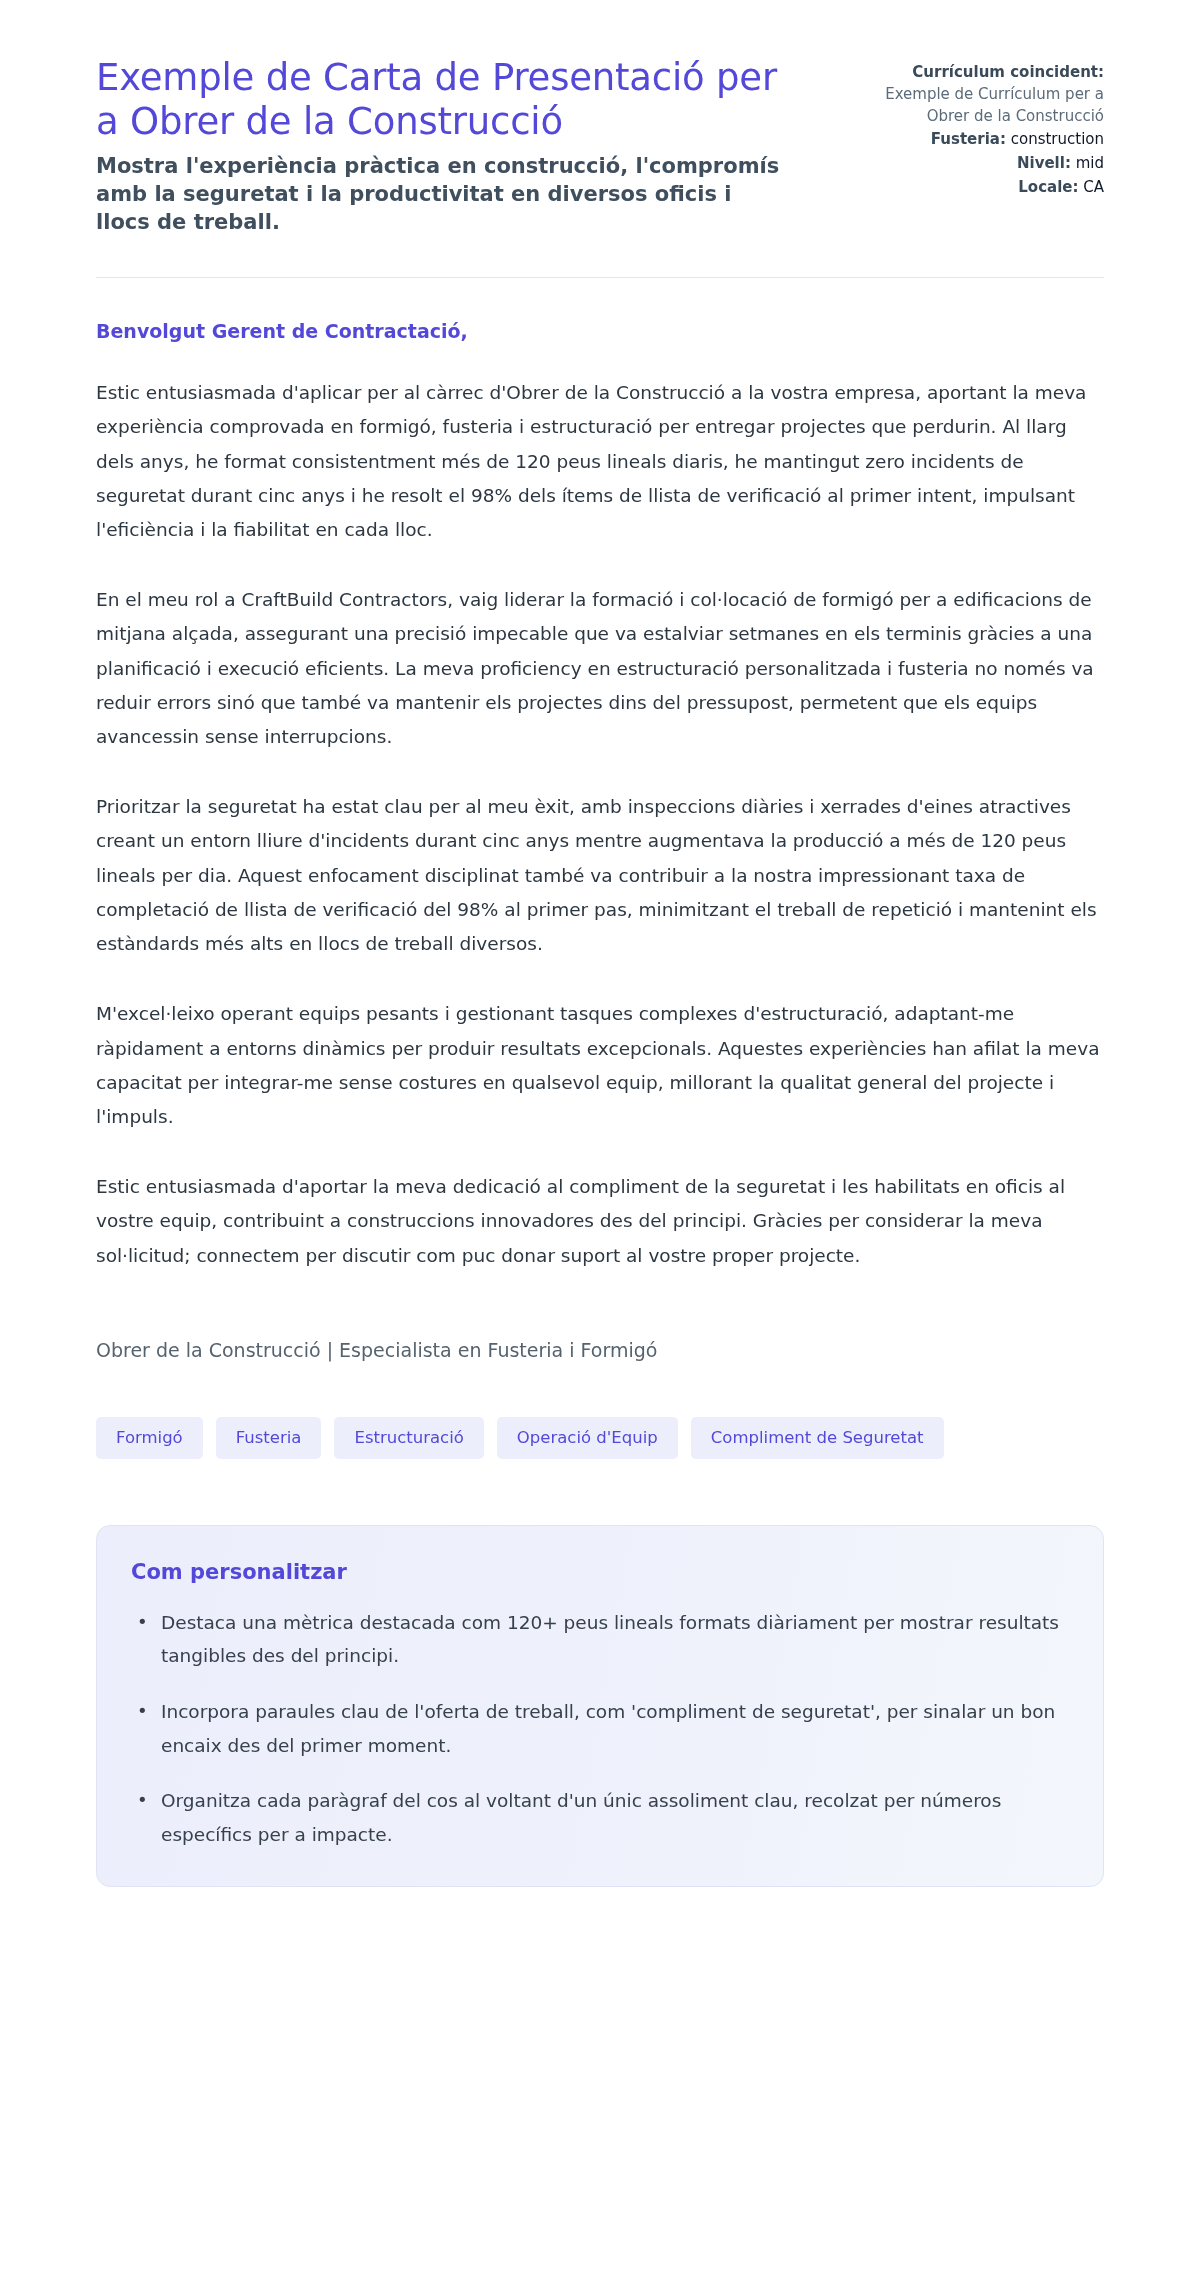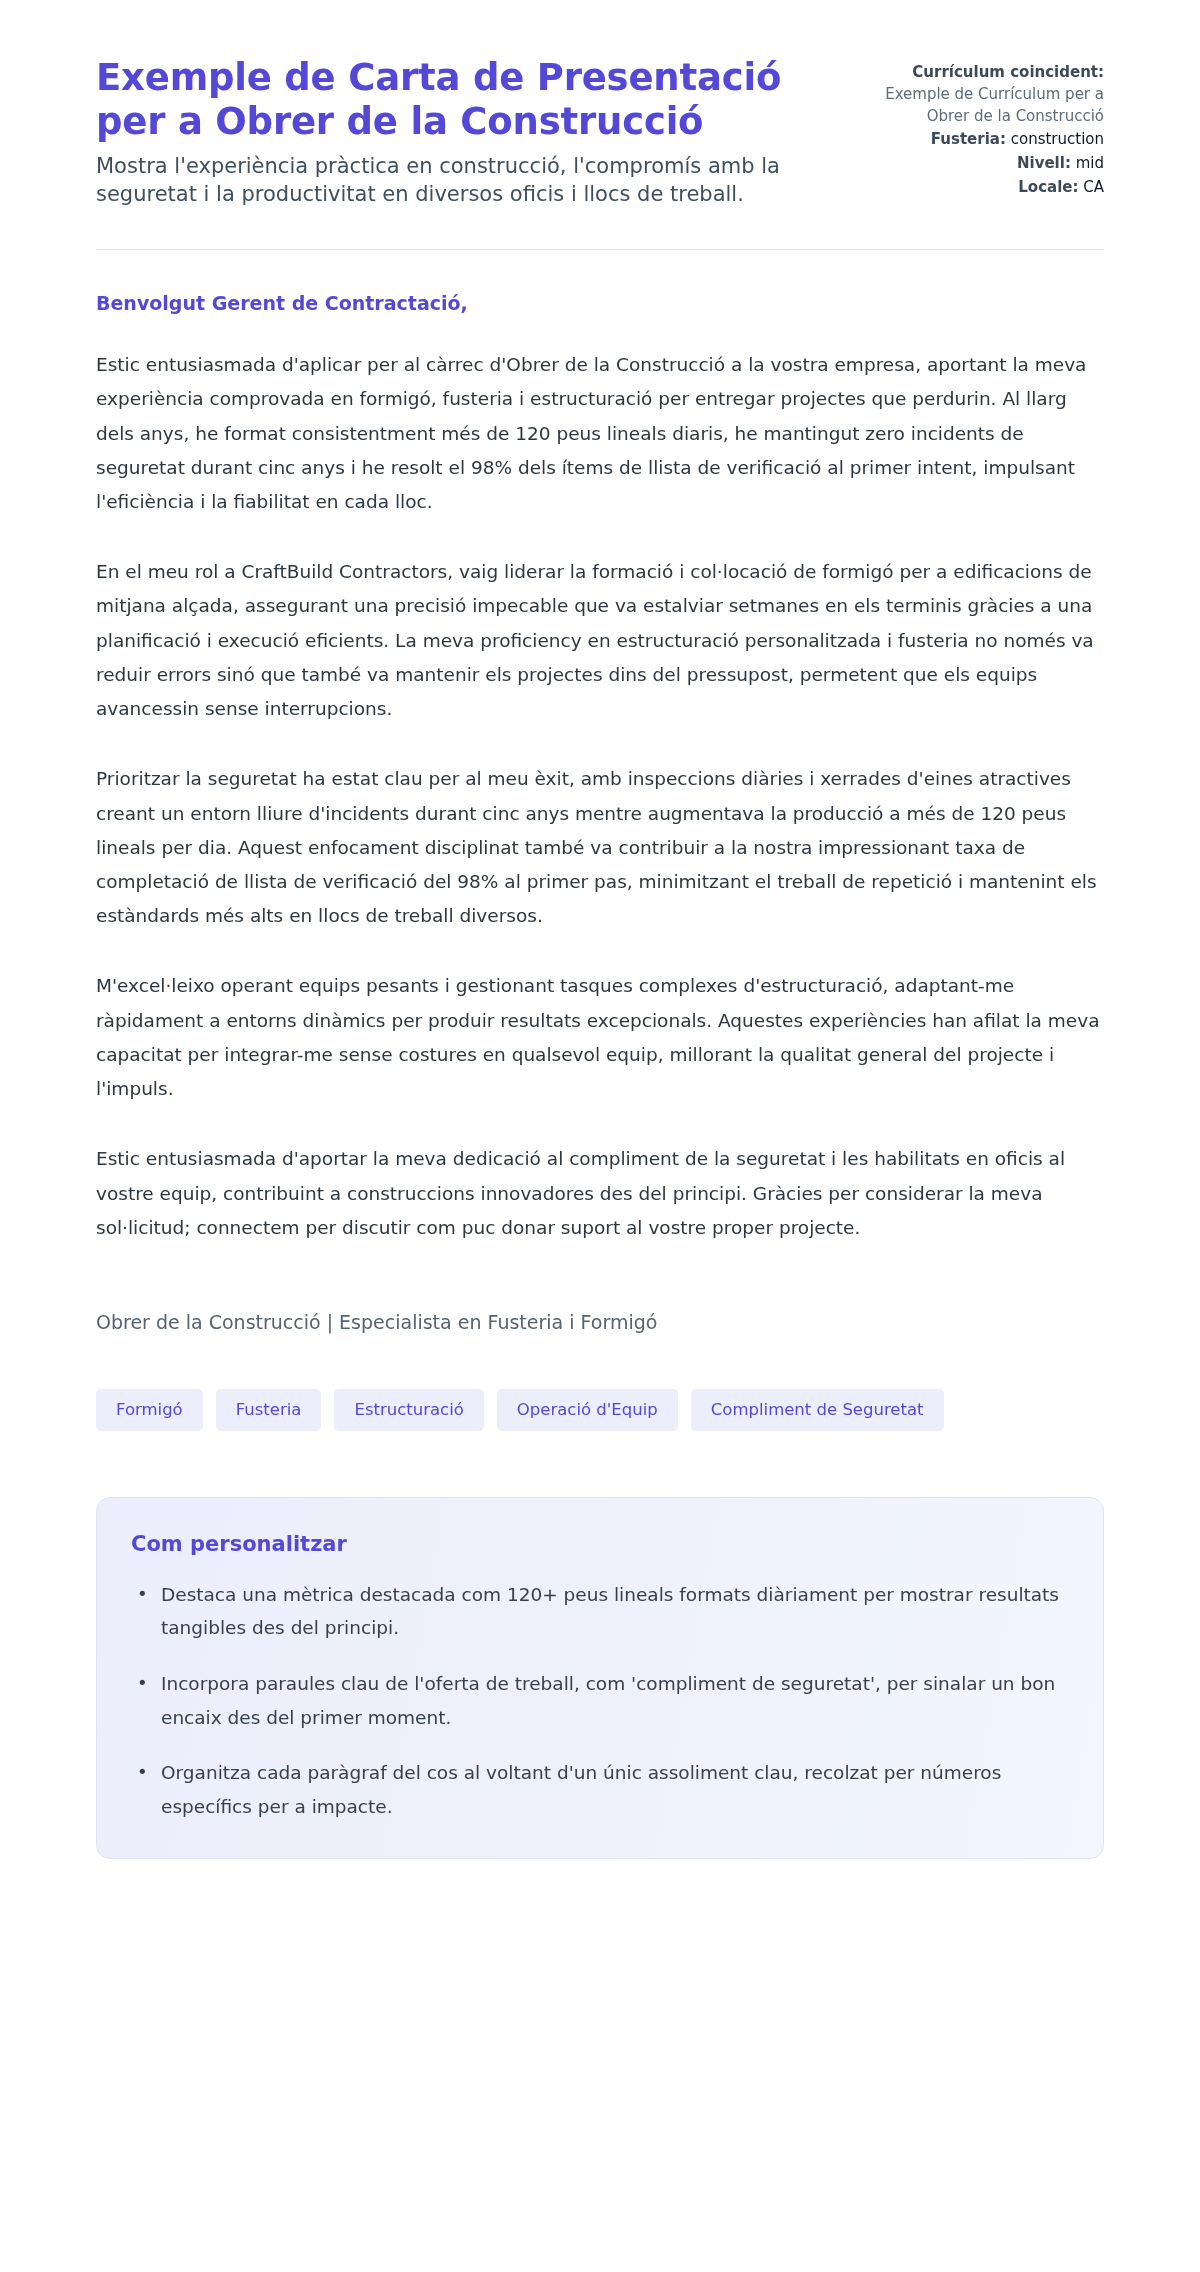--- a/index.html
+++ b/index.html
@@ -28,29 +28,29 @@
     gap: 40px;
   }
   .header-left {
     flex: 1 1 auto;
     max-width: 690px;
   }
   .doc-title {
     margin: 0;
     font-size: 37px;
     line-height: 1.18;
-    font-weight: bold;
+    font-weight: normal;
     color: #5348d8;
     letter-spacing: -0.2px;
   }
   .doc-subtitle {
     margin: 10px 0 0 0;
     font-size: 21px;
     line-height: 1.33;
-    font-weight: normal;
+    font-weight: bold;
     color: #3f4f5e;
   }
   .meta {
     flex: 0 0 auto;
     width: 260px;
     text-align: right;
     font-size: 15px;
     line-height: 1.45;
     color: #4a5a68;
     padding-top: 6px;

